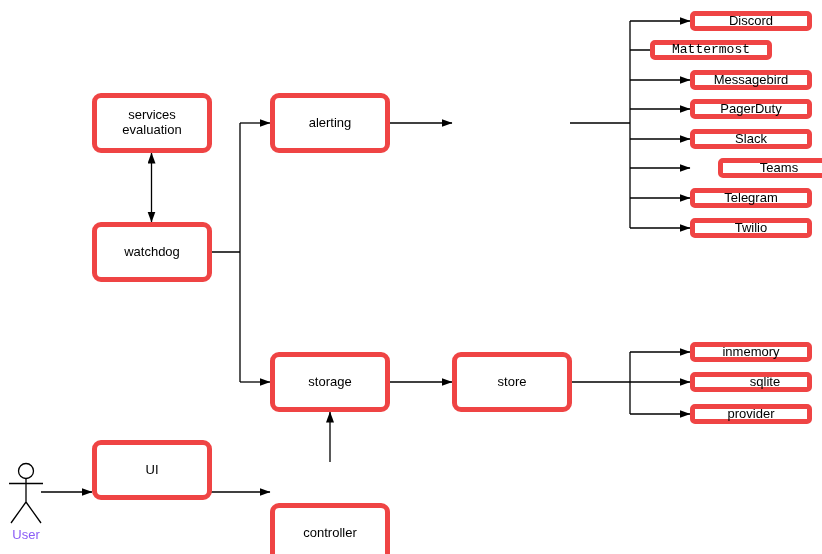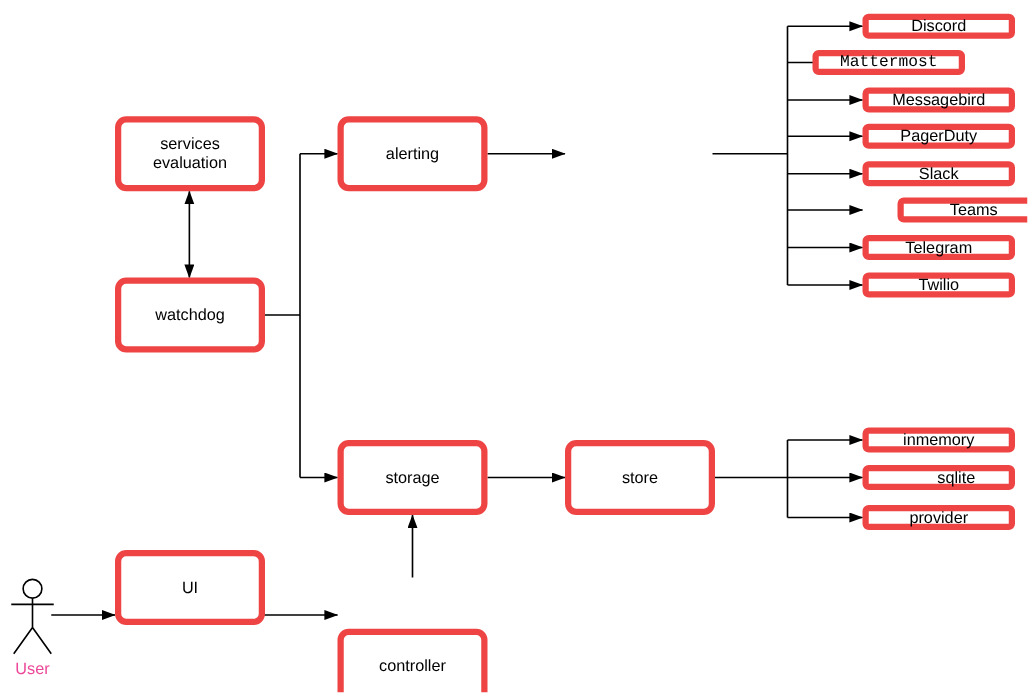--- a/index.html
+++ b/index.html
@@ -41,21 +41,21 @@
     height: 20px;
     border-radius: 5px;
   }
   .actor-label {
     position: absolute;
     left: 2px;
     top: 527px;
     width: 48px;
     text-align: center;
     font-size: 13px;
-    color: #ec4899;
+    color: #8b5cf6;
   }
 </style>
 </head>
 <body>
 
 <div class="canvas">
 
   <svg class="layer" width="822" height="554" viewBox="0 0 822 554" xmlns="http://www.w3.org/2000/svg">
     <defs>
       <marker id="arrow" markerUnits="userSpaceOnUse" markerWidth="12" markerHeight="9" refX="10.5" refY="4" orient="auto-start-reverse">

